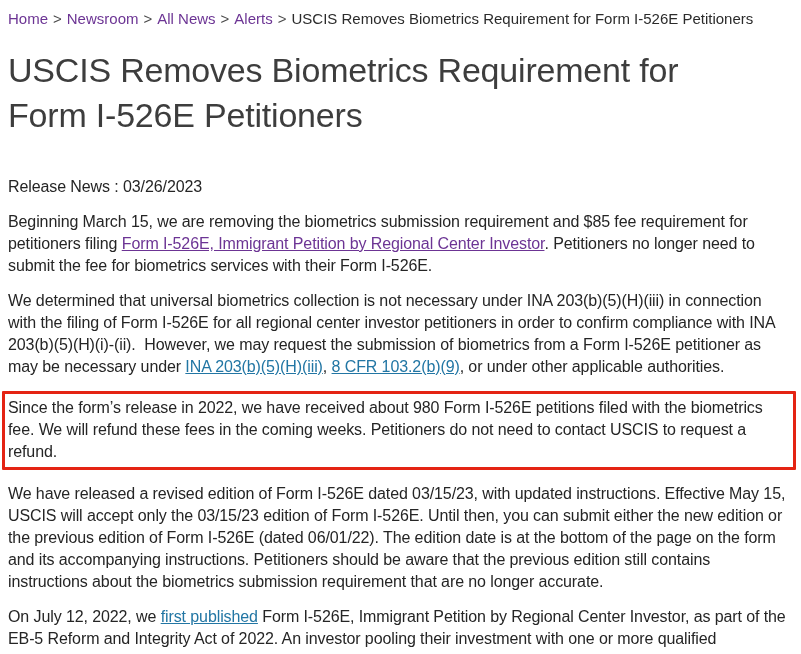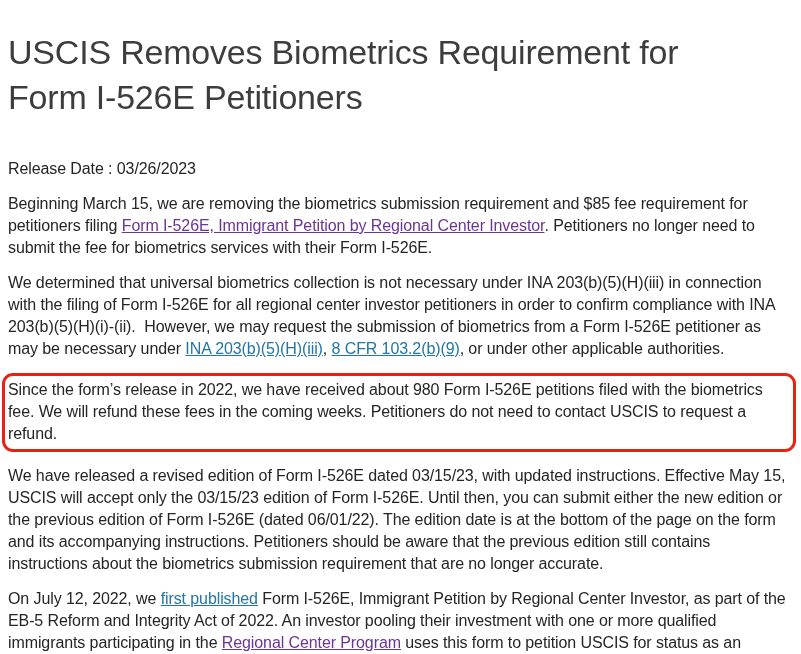--- a/index.html
+++ b/index.html
@@ -71,37 +71,38 @@
   }
   .article-body a{
     text-decoration:underline;
     text-align:right;
   }
   .article-body a.visited{color:var(--link-purple);}
   .article-body a.unvisited{color:var(--link-blue);}
   
   .article-body p.highlighted{
     border:3px solid var(--highlight-border);
-    border-radius:11px;
+    border-radius:1px;
     margin-left:-6px;
     margin-right:-3px;
     padding:3px 4px 4px 3px;
     max-width:none;
   }
 </style>
 </head>
 <body>
 
 <div class="page">
 
+  <nav class="breadcrumb"><a href="#">Home</a><span class="sep">&gt;</span><a href="#">Newsroom</a><span class="sep">&gt;</span><a href="#">All News</a><span class="sep">&gt;</span><a href="#">Alerts</a><span class="sep">&gt;</span><span class="current">USCIS Removes Biometrics Requirement for Form I-526E Petitioners</span></nav>
 
   <h1 class="page-title">USCIS Removes Biometrics Requirement for Form I-526E Petitioners</h1>
 
   <div class="release-date">
-    <span>Release Date :</span>
+    <span>Release News :</span>
     <span>03/26/2023</span>
   </div>
 
   <div class="article-body">
       <p>Beginning March 15, we are removing the biometrics submission requirement and $85 fee requirement for petitioners filing <a href="#" class="visited">Form I-526E, Immigrant Petition by Regional Center Investor</a>. Petitioners no longer need to submit the fee for biometrics services with their Form I-526E.</p>
       <p>We determined that universal biometrics collection is not necessary under INA 203(b)(5)(H)(iii) in connection with the filing of Form I-526E for all regional center investor petitioners in order to confirm compliance with INA 203(b)(5)(H)(i)-(ii).&nbsp; However, we may request the submission of biometrics from a Form I-526E petitioner as may be necessary under <a href="#" class="unvisited">INA 203(b)(5)(H)(iii)</a>, <a href="#" class="unvisited">8 CFR 103.2(b)(9)</a>, or under other applicable authorities.</p>
       <p class="highlighted">Since the form’s release in 2022, we have received about 980 Form I-526E petitions filed with the biometrics fee. We will refund these fees in the coming weeks. Petitioners do not need to contact USCIS to request a refund.</p>
       <p>We have released a revised edition of Form I-526E dated 03/15/23, with updated instructions. Effective May 15, USCIS will accept only the 03/15/23 edition of Form I-526E. Until then, you can submit either the new edition or the previous edition of Form I-526E (dated 06/01/22). The edition date is at the bottom of the page on the form and its accompanying instructions. Petitioners should be aware that the previous edition still contains instructions about the biometrics submission requirement that are no longer accurate.</p>
       <p>On July 12, 2022, we <a href="#" class="unvisited">first published</a> Form I-526E, Immigrant Petition by Regional Center Investor, as part of the EB-5 Reform and Integrity Act of 2022. An investor pooling their investment with one or more qualified immigrants participating in the <a href="#" class="visited">Regional Center Program</a> uses this form to petition USCIS for status as an immigrant to the United States under section 203(b)(5) of the Immigration and Nationality Act.</p>
     </div>

